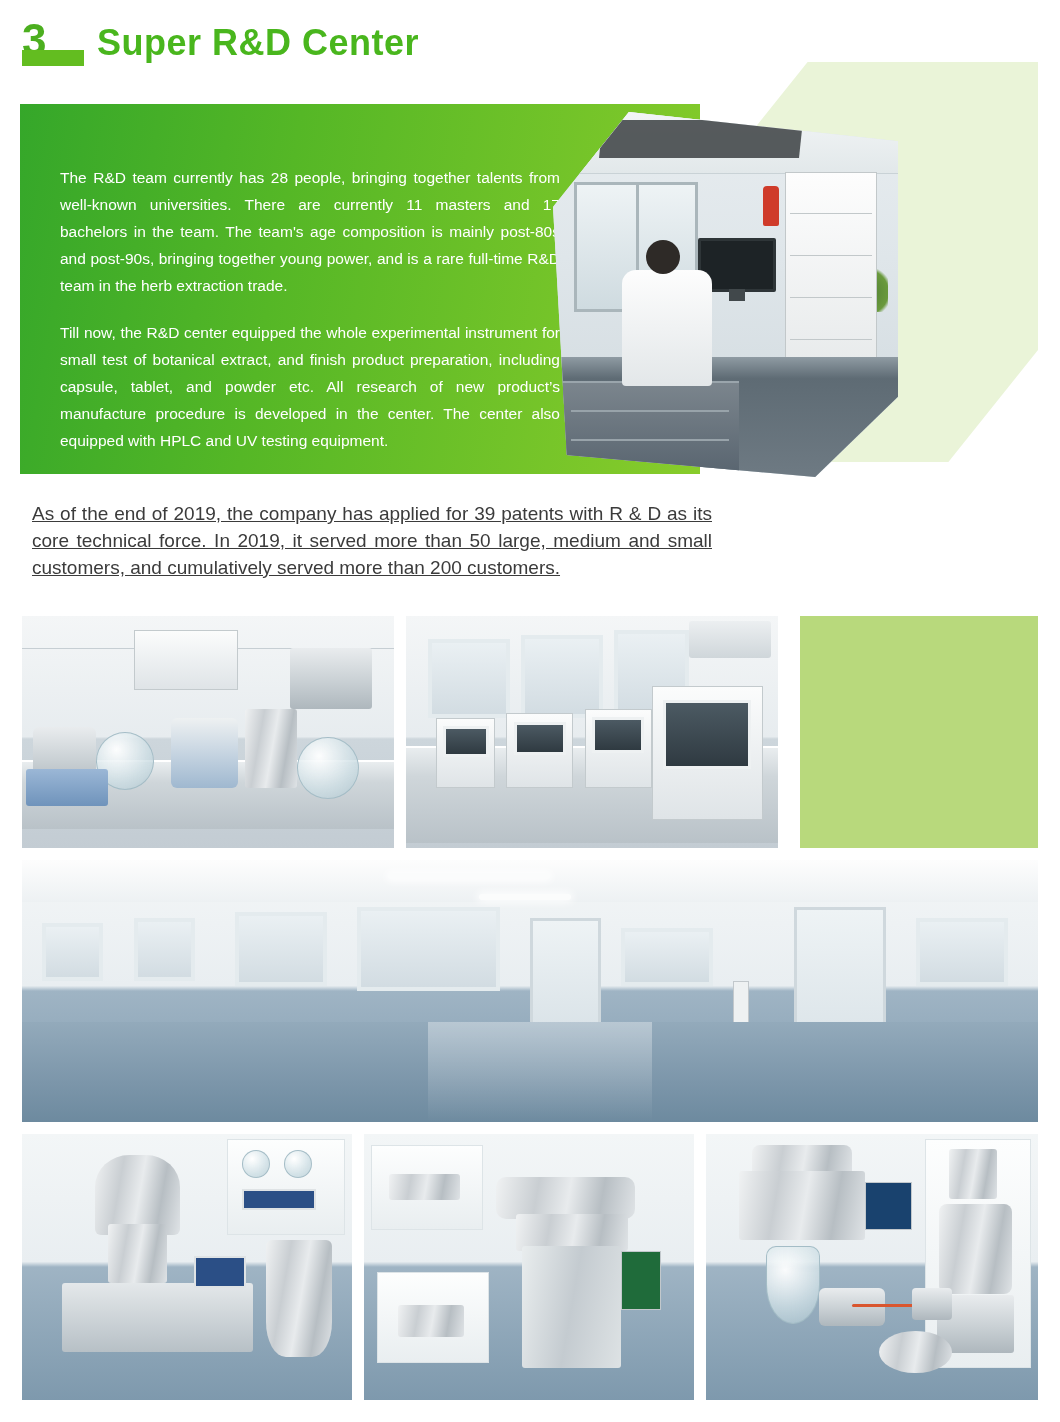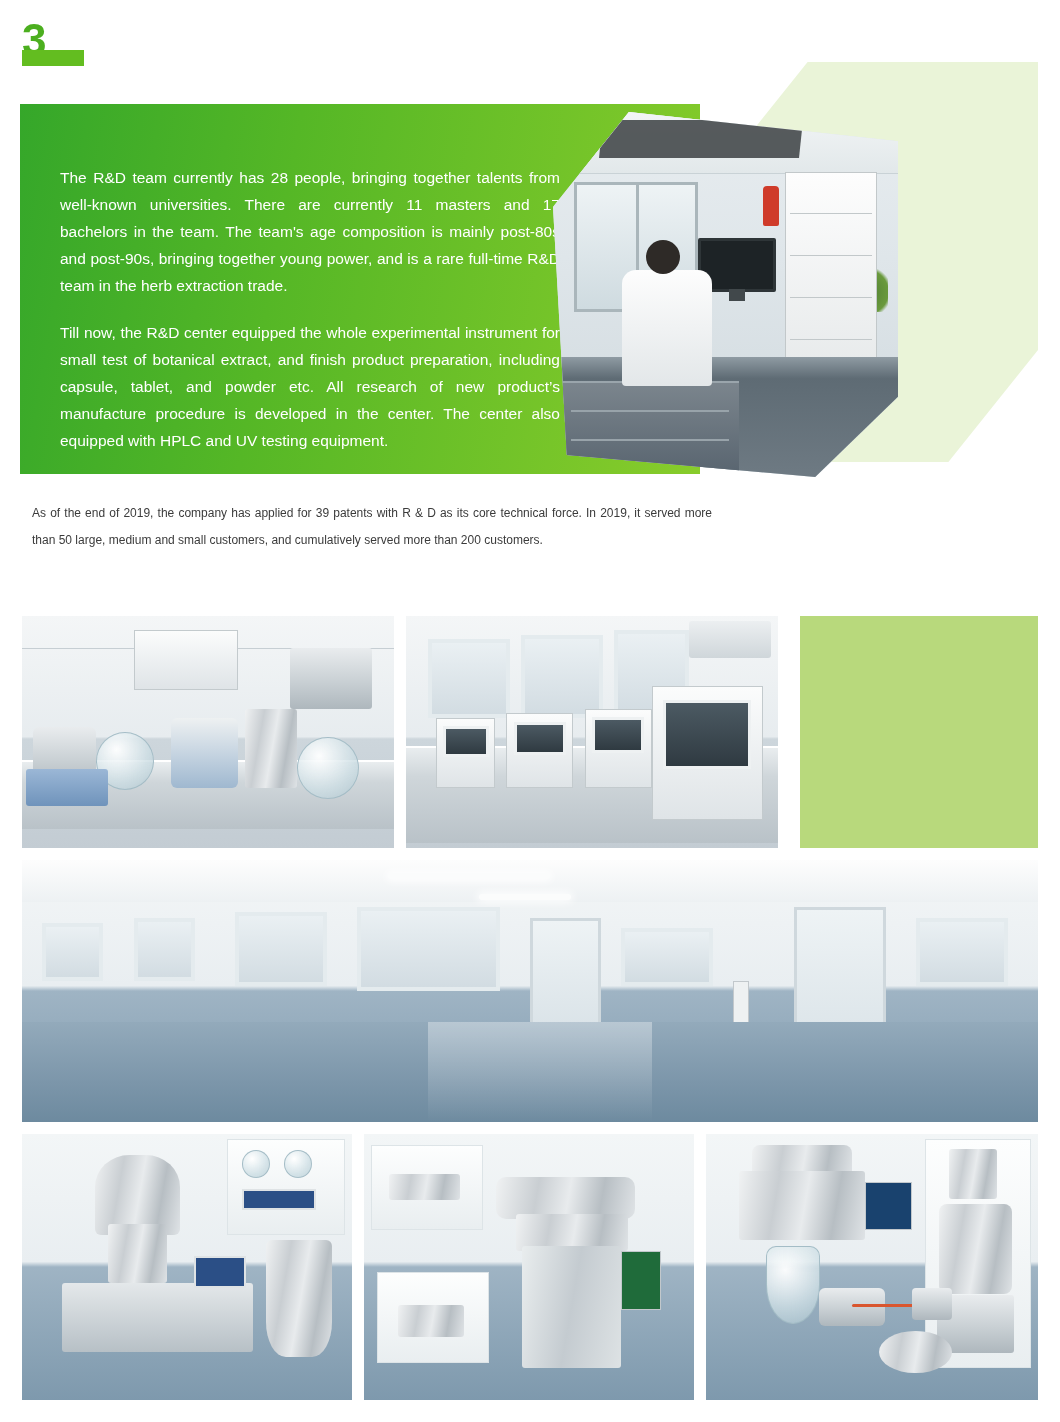--- a/index.html
+++ b/index.html
@@ -172,24 +172,25 @@
   .plant {
     position: absolute; right: 3%; top: 150px; width: 44px; height: 50px;
     background: radial-gradient(circle at 50% 60%, #4e7c31 0%, #6a9a3d 60%, rgba(106,154,61,0) 70%);
   }
 
   
   .body-para {
     position: absolute;
     left: 32px; top: 500px;
     width: 680px;
-    font-size: 12px;
+    font-size: 19px;
     line-height: 27px;
     color: #3b3b3b;
     text-align: justify;
+    text-decoration: underline;
   }
 
   
   .photo {
     position: absolute;
     overflow: hidden;
     background: #dde4e8;
   }
 
   .p1 { left: 22px;  top: 616px; width: 372px; height: 232px; }
@@ -277,20 +278,21 @@
   .hose {
     position:absolute; height:3px; background:#d9562f; border-radius:2px;
   }
 </style>
 </head>
 <body>
 
 <div class="header">
   <div class="section-number">3</div>
   <div class="number-bar"></div>
+  <div class="page-title">Super R&amp;D Center</div>
 </div>
 
 <div class="hero">
 
   <div class="hex-deco"></div>
 
   <div class="green-panel">
     <div class="panel-text">
       <p>The R&amp;D team currently has 28 people, bringing together talents from well-known universities. There are currently 11 masters and 17 bachelors in the team. The team's age composition is mainly post-80s and post-90s, bringing together young power, and is a rare full-time R&amp;D team in the herb extraction trade.</p>
       <p>Till now, the R&amp;D center equipped the whole experimental instrument for small test of botanical extract, and finish product preparation, including capsule, tablet, and powder etc. All research of new product’s manufacture procedure is developed in the center. The center also equipped with HPLC and UV testing equipment.</p>

